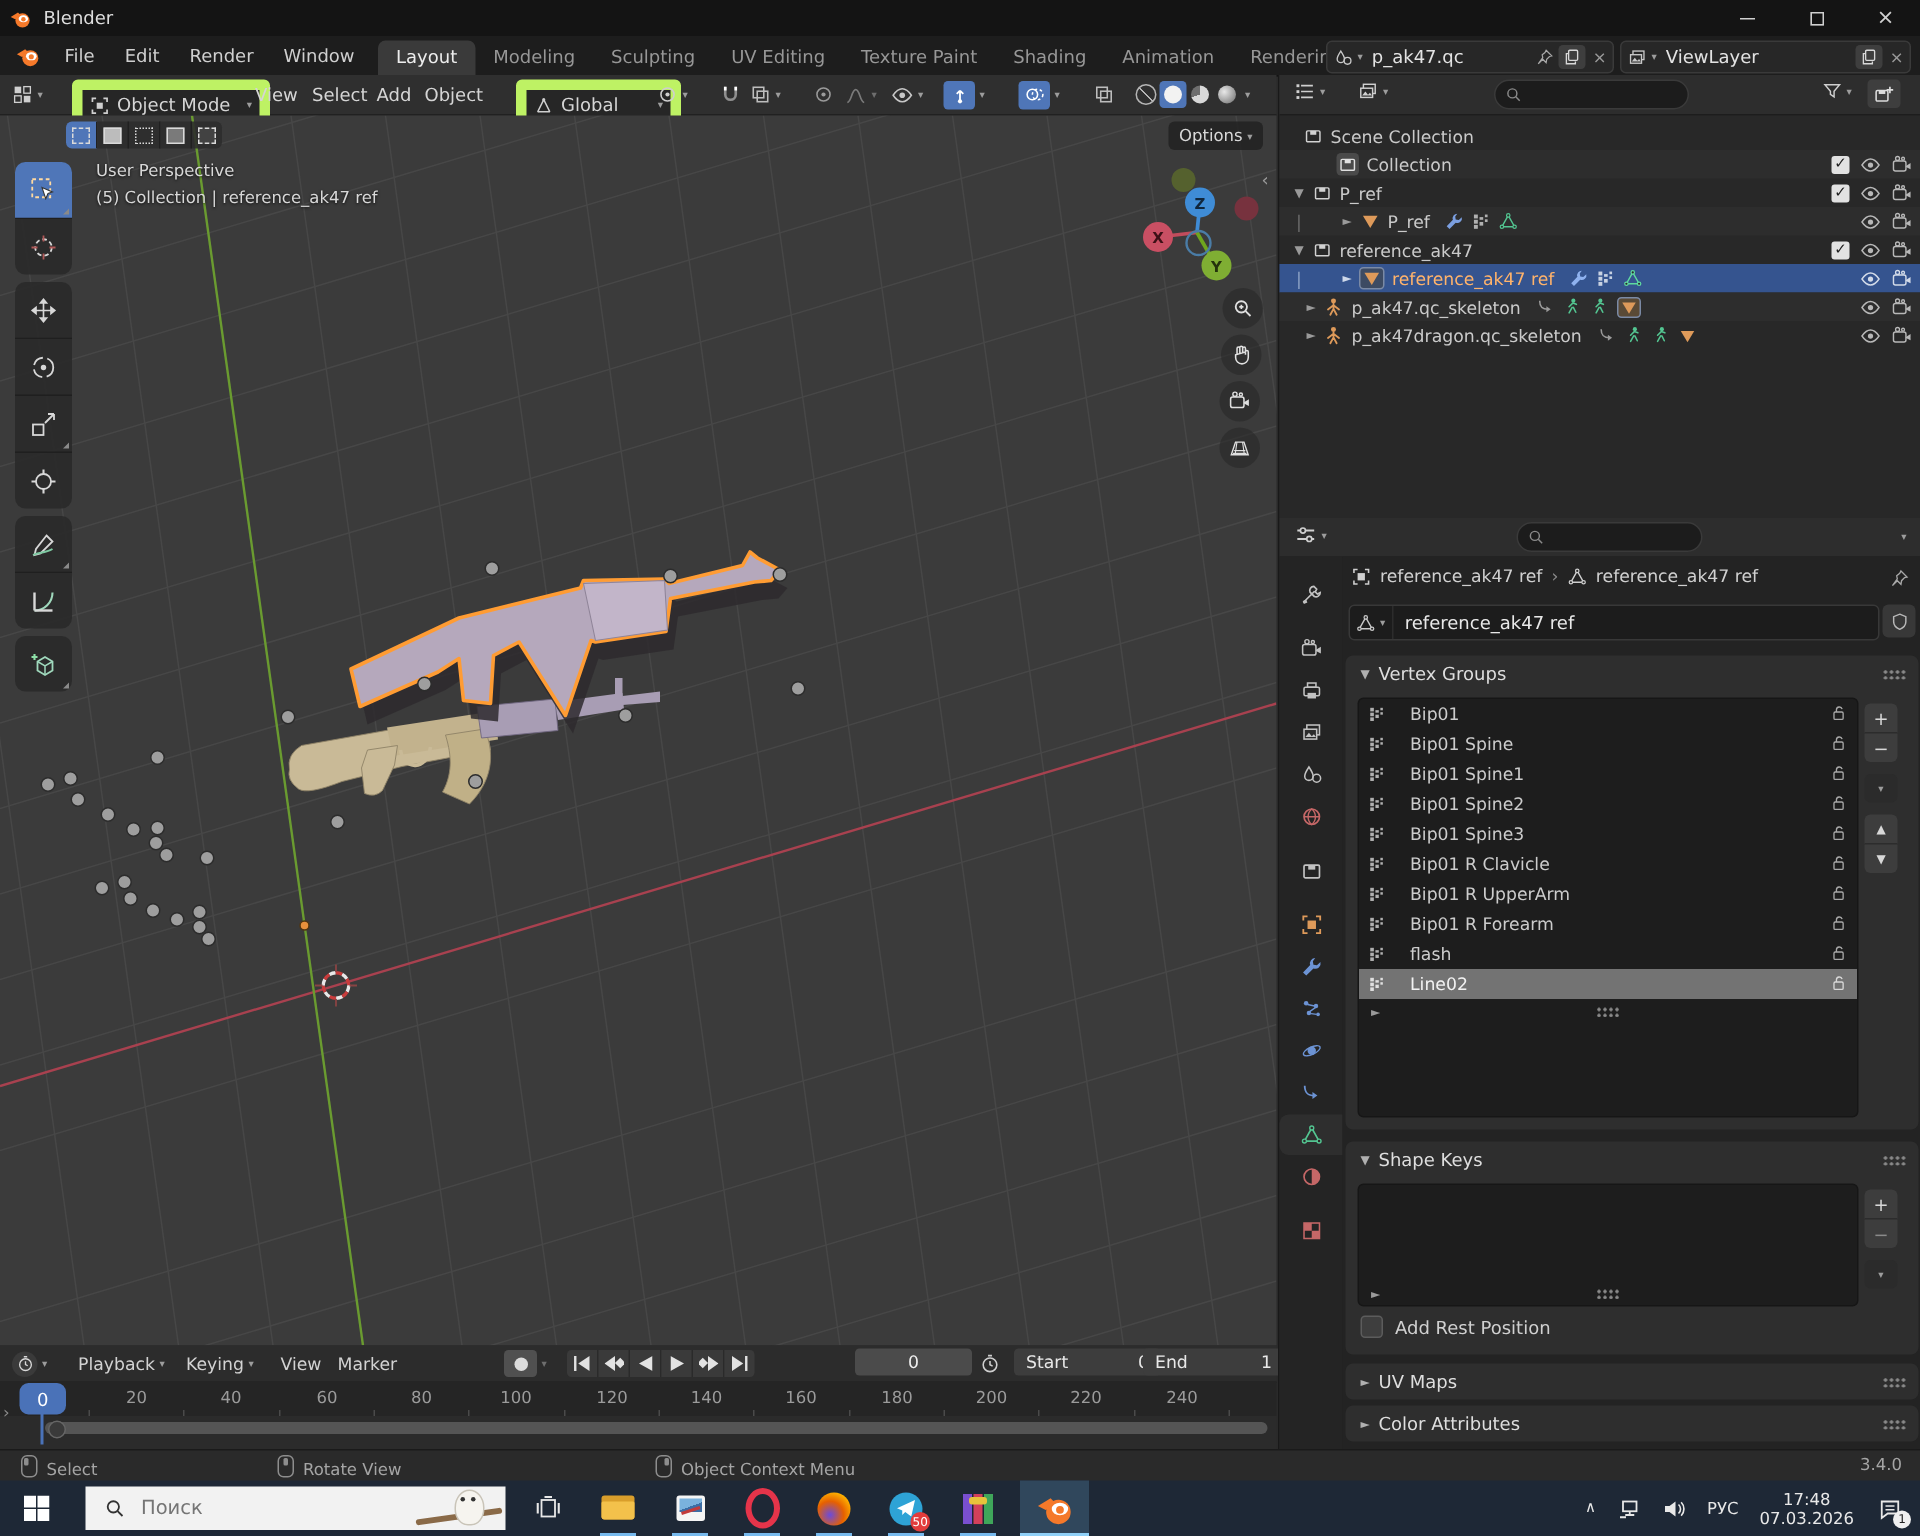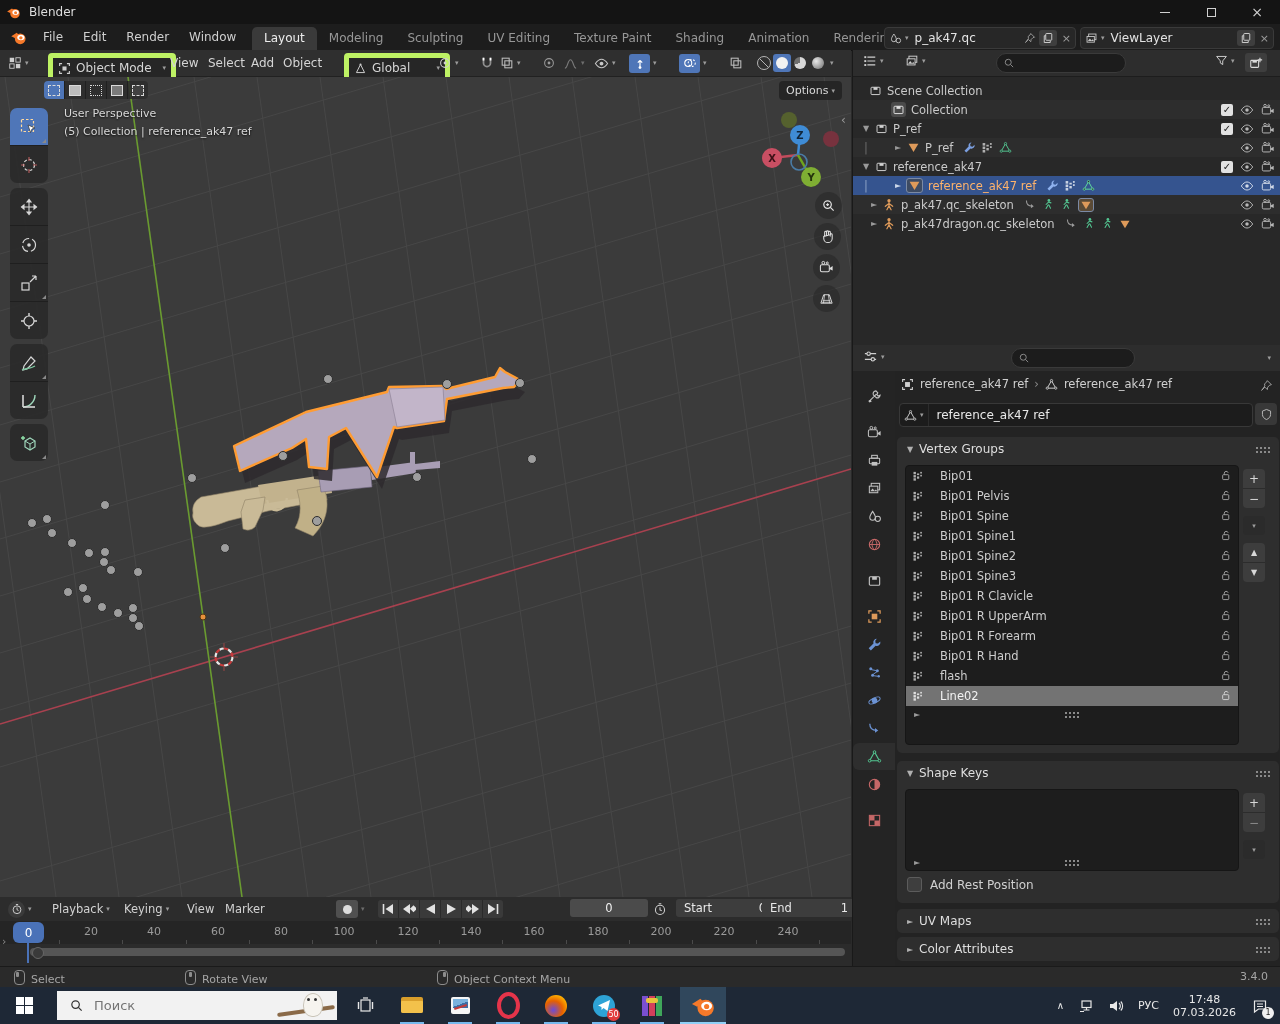--- a/index.html
+++ b/index.html
@@ -29,21 +29,21 @@
   .ws-tab{padding:4px 12px 5px;color:#979797;font-size:12px;border-radius:5px 5px 0 0;}
   .ws-tab.active{background:#3a3a3a;color:#ededed;}
   .idfield{position:absolute;top:3px;height:20px;background:#272727;border:1px solid #3a3a3a;border-radius:4px;display:flex;align-items:center;color:#e3e3e3;}
   .idfield .seg{display:flex;align-items:center;padding:0 4px;height:100%;}
   .idfield .btnseg{background:#3e3e3e;border-radius:3px;margin:0 1px;padding:0 3px;height:16px;display:flex;align-items:center;}
   .xchar{color:#9a9a9a;font-size:11px;padding:0 4px;}
 
   
   .vp-header{position:absolute;left:0;top:50px;width:851px;height:26px;background:#2f2f2f;border-bottom:1px solid #212121;}
   .vph-item{position:absolute;top:3px;height:20px;display:flex;align-items:center;color:#d5d5d5;}
-  .pill{background:#262626;border:5px solid #bef264;border-radius:4px;padding:0 5px;}
+  .pill{background:#262626;border:7px solid #bef264;border-radius:4px;padding:0 5px;}
   .toggle-on{background:#4f76b8;border-radius:3px;}
   .shade{width:18px;height:18px;display:flex;align-items:center;justify-content:center;border-radius:3px;}
 
   
   .canvas{position:absolute;left:0;top:77px;width:851px;height:820px;background:#3b3b3b;overflow:hidden;}
   .overlay-text{position:absolute;left:64px;top:28px;color:#d8d8d8;font-size:11px;line-height:18px;text-shadow:0 1px 2px rgba(0,0,0,.8);}
   .selmode{position:absolute;left:44px;top:4px;display:flex;}
   .selmode .sm{width:20px;height:18px;background:#2c2c2ce0;display:flex;align-items:center;justify-content:center;border-right:1px solid #202020;}
   .selmode .sm:first-child{border-radius:4px 0 0 4px;}
   .selmode .sm:last-child{border-radius:0 4px 4px 0;border-right:none;}
@@ -1241,93 +1241,75 @@
                 </svg>
                 <span class="vname">Bip01</span>
                 <svg class="ic lock" width="13" height="13" viewBox="0 0 16 16" style="color:#a8a8a8">
                   <use href="#i-lock"></use>
                 </svg>
               </div>
             <div class="vrow">
                 <svg class="ic vg" width="12" height="12" viewBox="0 0 16 16" style="color:#b0b0b0">
                   <use href="#i-vgroup"></use>
                 </svg>
-                <span class="vname">Bip01 Pelvis</span>
+                <span class="vname">Bip01 Spine</span>
                 <svg class="ic lock" width="13" height="13" viewBox="0 0 16 16" style="color:#a8a8a8">
                   <use href="#i-lock"></use>
                 </svg>
               </div>
             <div class="vrow">
                 <svg class="ic vg" width="12" height="12" viewBox="0 0 16 16" style="color:#b0b0b0">
                   <use href="#i-vgroup"></use>
                 </svg>
-                <span class="vname">Bip01 Spine</span>
+                <span class="vname">Bip01 Spine1</span>
                 <svg class="ic lock" width="13" height="13" viewBox="0 0 16 16" style="color:#a8a8a8">
                   <use href="#i-lock"></use>
                 </svg>
               </div>
             <div class="vrow">
                 <svg class="ic vg" width="12" height="12" viewBox="0 0 16 16" style="color:#b0b0b0">
                   <use href="#i-vgroup"></use>
                 </svg>
-                <span class="vname">Bip01 Spine1</span>
+                <span class="vname">Bip01 Spine2</span>
                 <svg class="ic lock" width="13" height="13" viewBox="0 0 16 16" style="color:#a8a8a8">
                   <use href="#i-lock"></use>
                 </svg>
               </div>
             <div class="vrow">
                 <svg class="ic vg" width="12" height="12" viewBox="0 0 16 16" style="color:#b0b0b0">
                   <use href="#i-vgroup"></use>
                 </svg>
-                <span class="vname">Bip01 Spine2</span>
+                <span class="vname">Bip01 Spine3</span>
                 <svg class="ic lock" width="13" height="13" viewBox="0 0 16 16" style="color:#a8a8a8">
                   <use href="#i-lock"></use>
                 </svg>
               </div>
             <div class="vrow">
                 <svg class="ic vg" width="12" height="12" viewBox="0 0 16 16" style="color:#b0b0b0">
                   <use href="#i-vgroup"></use>
                 </svg>
-                <span class="vname">Bip01 Spine3</span>
+                <span class="vname">Bip01 R Clavicle</span>
                 <svg class="ic lock" width="13" height="13" viewBox="0 0 16 16" style="color:#a8a8a8">
                   <use href="#i-lock"></use>
                 </svg>
               </div>
             <div class="vrow">
                 <svg class="ic vg" width="12" height="12" viewBox="0 0 16 16" style="color:#b0b0b0">
                   <use href="#i-vgroup"></use>
                 </svg>
-                <span class="vname">Bip01 R Clavicle</span>
+                <span class="vname">Bip01 R UpperArm</span>
                 <svg class="ic lock" width="13" height="13" viewBox="0 0 16 16" style="color:#a8a8a8">
                   <use href="#i-lock"></use>
                 </svg>
               </div>
             <div class="vrow">
                 <svg class="ic vg" width="12" height="12" viewBox="0 0 16 16" style="color:#b0b0b0">
                   <use href="#i-vgroup"></use>
                 </svg>
-                <span class="vname">Bip01 R UpperArm</span>
-                <svg class="ic lock" width="13" height="13" viewBox="0 0 16 16" style="color:#a8a8a8">
-                  <use href="#i-lock"></use>
-                </svg>
-              </div>
-            <div class="vrow">
-                <svg class="ic vg" width="12" height="12" viewBox="0 0 16 16" style="color:#b0b0b0">
-                  <use href="#i-vgroup"></use>
-                </svg>
                 <span class="vname">Bip01 R Forearm</span>
-                <svg class="ic lock" width="13" height="13" viewBox="0 0 16 16" style="color:#a8a8a8">
-                  <use href="#i-lock"></use>
-                </svg>
-              </div>
-            <div class="vrow">
-                <svg class="ic vg" width="12" height="12" viewBox="0 0 16 16" style="color:#b0b0b0">
-                  <use href="#i-vgroup"></use>
-                </svg>
-                <span class="vname">Bip01 R Hand</span>
                 <svg class="ic lock" width="13" height="13" viewBox="0 0 16 16" style="color:#a8a8a8">
                   <use href="#i-lock"></use>
                 </svg>
               </div>
             <div class="vrow">
                 <svg class="ic vg" width="12" height="12" viewBox="0 0 16 16" style="color:#b0b0b0">
                   <use href="#i-vgroup"></use>
                 </svg>
                 <span class="vname">flash</span>
                 <svg class="ic lock" width="13" height="13" viewBox="0 0 16 16" style="color:#a8a8a8">

